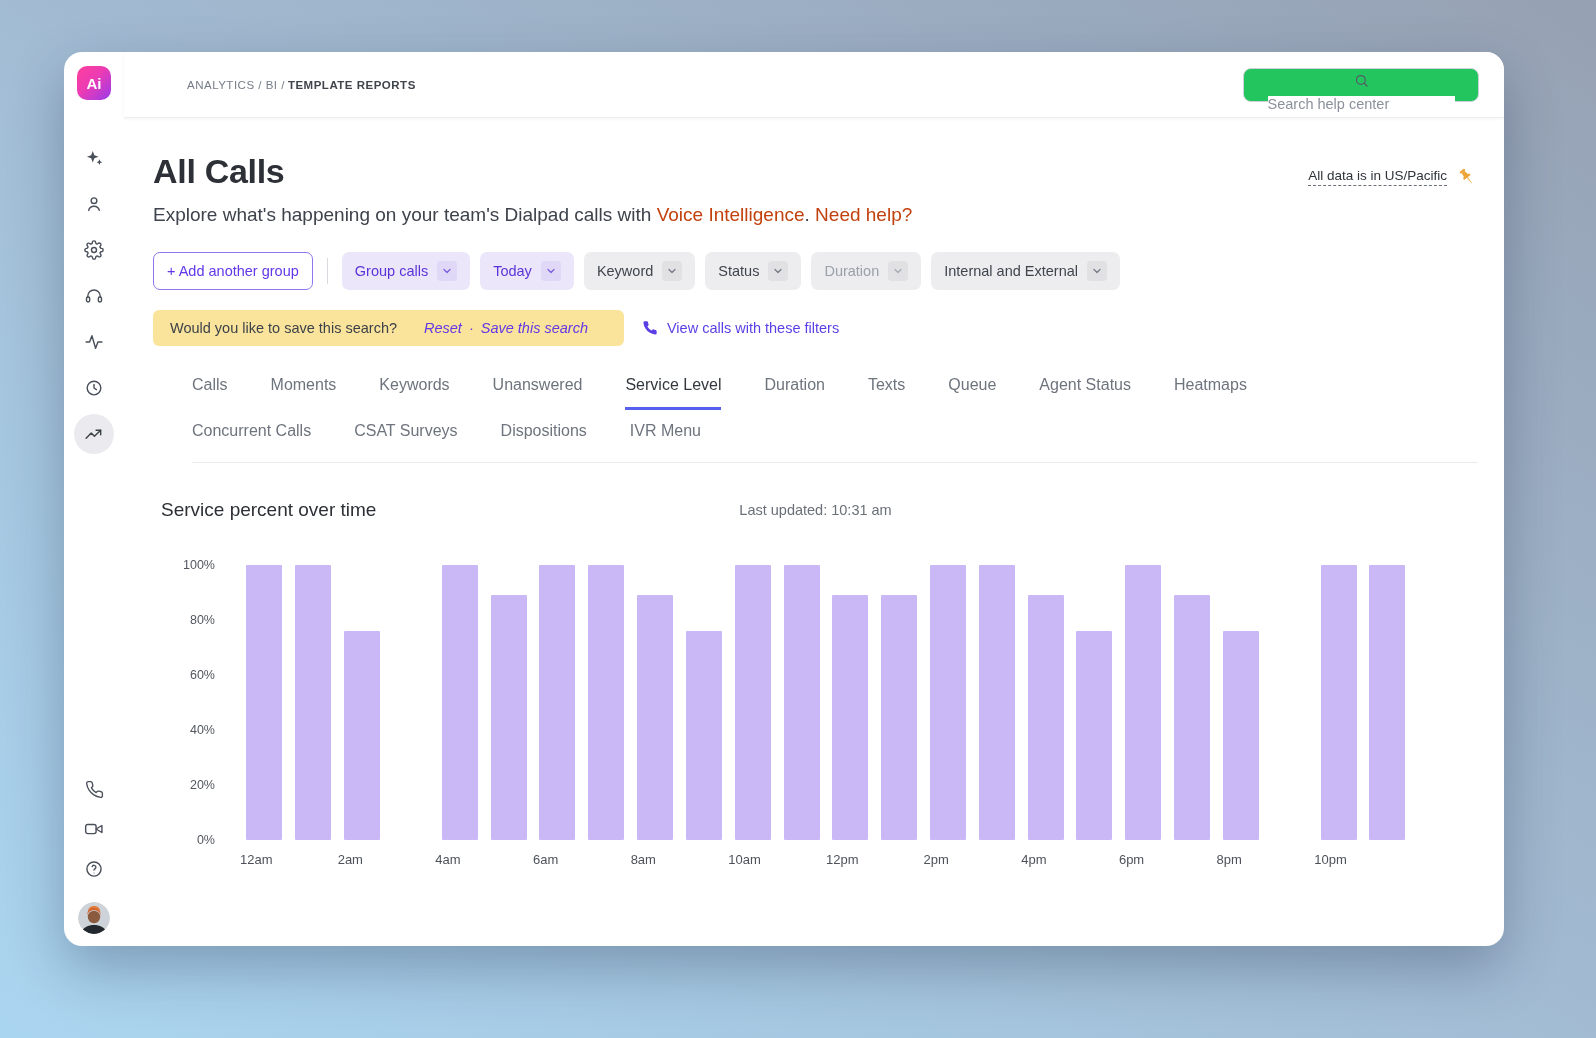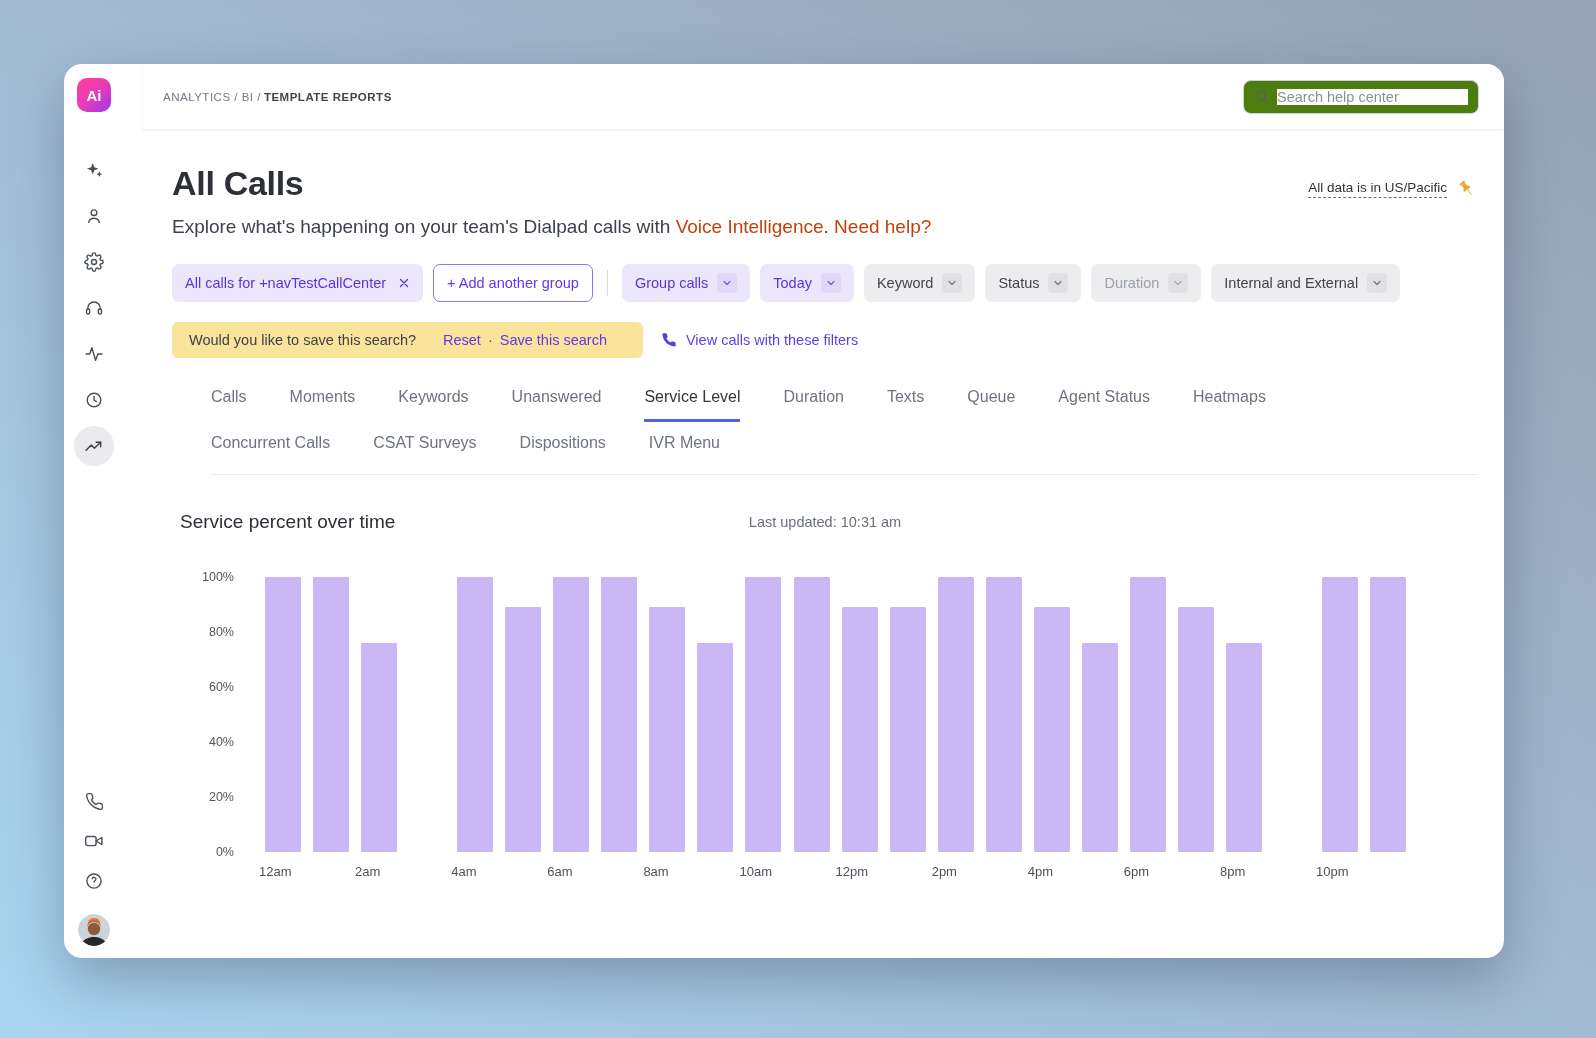--- a/index.html
+++ b/index.html
@@ -3,24 +3,23 @@
 <meta charset="utf-8">
 <style>
   * { box-sizing: border-box; margin: 0; padding: 0; }
   html,body { width:1596px; height:1038px; overflow:hidden; }
   body {
     font-family: "Liberation Sans", sans-serif;
     background: linear-gradient(to bottom left, #96a1b3 0%, #a3bed6 55%, #aad5f0 100%);
     position: relative;
   }
   .window {
-    position:absolute; left:64px; top:64px; width:1440px; height:894px;
+    position:absolute; left:64px; top:52px; width:1440px; height:894px;
     background:#fff; border-radius:18px; overflow:hidden; display:flex;
     box-shadow:0 22px 55px rgba(24,38,66,.30);
-    gap:19px;
   }
   
   .rail { width:60px; flex:none; display:flex; flex-direction:column; align-items:center; padding:14px 0 12px; }
   .logo {
     width:34px; height:34px; border-radius:10px; flex:none;
     background:linear-gradient(135deg,#fb3f9e 5%,#ec3bb4 45%,#8b3bf5 110%);
     color:#fff; font-weight:700; font-size:15px; display:flex; align-items:center; justify-content:center;
     cursor:pointer;
   }
   .rail-nav { margin-top:38px; display:flex; flex-direction:column; gap:6px; align-items:center; }
@@ -29,25 +28,25 @@
   .rail-btn .ric { display:flex; }
   .rail-bottom { margin-top:auto; display:flex; flex-direction:column; gap:2px; align-items:center; }
   .rail-bottom .rail-btn { height:38px; }
   .avatar { width:32px; height:32px; border-radius:50%; overflow:hidden; margin-top:14px; cursor:pointer; flex:none; }
   
   .main { flex:1; display:flex; flex-direction:column; min-width:0; }
   .topbar {
     height:66px; flex:none; display:flex; align-items:center; padding:0 25px 0 20px;
     border-bottom:1px solid #eceef1; box-shadow:0 1px 3px rgba(16,24,40,.05); position:relative; z-index:2; background:#fff;
   }
-  .crumbs { font-size:11.5px; letter-spacing:.5px; color:#757c87; }
+  .crumbs { font-size:11.5px; letter-spacing:.5px; color:#757c87;margin-left:43px; }
   .crumb-cur { color:#40454c; font-weight:600; margin-left:3px; }
   .search {
     margin-left:auto; width:236px; height:34px; border:1px solid #cdd2d9; border-radius:8px;
-    display:flex; align-items:center; padding:4px 10px; gap:8px; background:#4d7c0f;
+    display:flex; align-items:center; padding:4px 10px; gap:8px; background:#22c55e;flex-direction:column;
   }
   .search input { border:none; outline:none; flex:1; font-size:14.5px; color:#333; font-family:"Liberation Sans",sans-serif; min-width:0; }
   .search input::placeholder { color:#8b919b; }
   .content { padding:34px 26px 0 29px; flex:1; overflow:hidden; }
   
   .title-row { display:flex; align-items:flex-start; }
   h1 { font-size:34px; font-weight:700; color:#2d3137; letter-spacing:-.3px; }
   .tz { margin-left:auto; display:flex; align-items:center; gap:9px; margin-top:14px; }
   .tz-text { font-size:13.5px; color:#2f343b; border-bottom:1px dashed #697077; padding-bottom:2px; cursor:pointer; }
   .pin { display:flex; cursor:pointer; }
@@ -66,21 +65,21 @@
   .chip .x-icon { display:flex; margin-left:3px; }
   .chev { display:flex; align-items:center; justify-content:center; width:20px; height:20px; border-radius:4px; background:rgba(20,20,43,.05); color:#767c86; }
   .chip.purple .chev { color:#7a5fe0; background:rgba(92,51,214,.08); }
   .chip.gray.disabled .chev { color:#a7adb6; }
   .vsep { width:1px; height:26px; background:#d7dade; margin:0 4px; flex:none; }
   
   .save-row { margin-top:20px; display:flex; align-items:center; }
   .banner { background:#fae49b; border-radius:6px; height:36px; display:flex; align-items:center; padding:0 36px 0 17px; gap:27px; }
   .banner-q { font-size:14.5px; color:#3c414a; }
   .banner-links { font-size:14.5px; color:#6338e8; display:flex; gap:7px; align-items:center; }
-  .banner-links span { cursor:pointer; }
+  .banner-links span { cursor:pointer;font-style:italic; }
   .view-calls { margin-left:18px; display:flex; gap:9px; align-items:center; color:#5b3fe4; font-size:14.5px; cursor:pointer; }
   
   .tabs { margin-top:30px; padding-left:39px;text-align:right; }
   .tabrow { display:flex; gap:43px; }
   .tab { font-size:16px; color:#6e747d; padding-bottom:13px; cursor:pointer; white-space:nowrap; }
   .tab.active { color:#33373e; font-weight:500; border-bottom:3px solid #5560ef; }
   .tabrow2 { margin-top:12px; }
   .tabrow2 .tab { padding-bottom:6px; }
   .hr { height:1px; background:#e8eaed; margin-top:16px; }
   
@@ -237,28 +236,20 @@
                   <path d="M11.45 12.6h1.1l-.2 6.9-.35 1.6-.35-1.6z"></path>
                 </g>
               </svg>
           </span>
         </div>
       </div>
 
       <div class="subtitle"><span>Explore what's happening on your team's Dialpad calls with </span><a class="link">Voice Intelligence</a><span>. </span><a class="link">Need help?</a></div>
 
       <div class="filters">
-        <div class="chip purple">
-          <span>All calls for +navTestCallCenter</span>
-          <span class="x-icon">
-            <svg width="12" height="12" viewBox="0 0 24 24" fill="none" stroke="currentColor" stroke-width="2.6" stroke-linecap="round">
-                <path d="M5 5l14 14M19 5L5 19"></path>
-              </svg>
-          </span>
-        </div>
         <div class="chip outline">
           <span>+ Add another group</span>
         </div>
         <div class="vsep"></div>
         <div style="display:contents"><div class="chip purple">
               <span>Group calls</span>
               <span class="chev">
                 <svg width="12" height="12" viewBox="0 0 24 24" fill="none" stroke="currentColor" stroke-width="2.6" stroke-linecap="round" stroke-linejoin="round">
                   <path d="M6 9l6 6 6-6"></path>
                 </svg>

